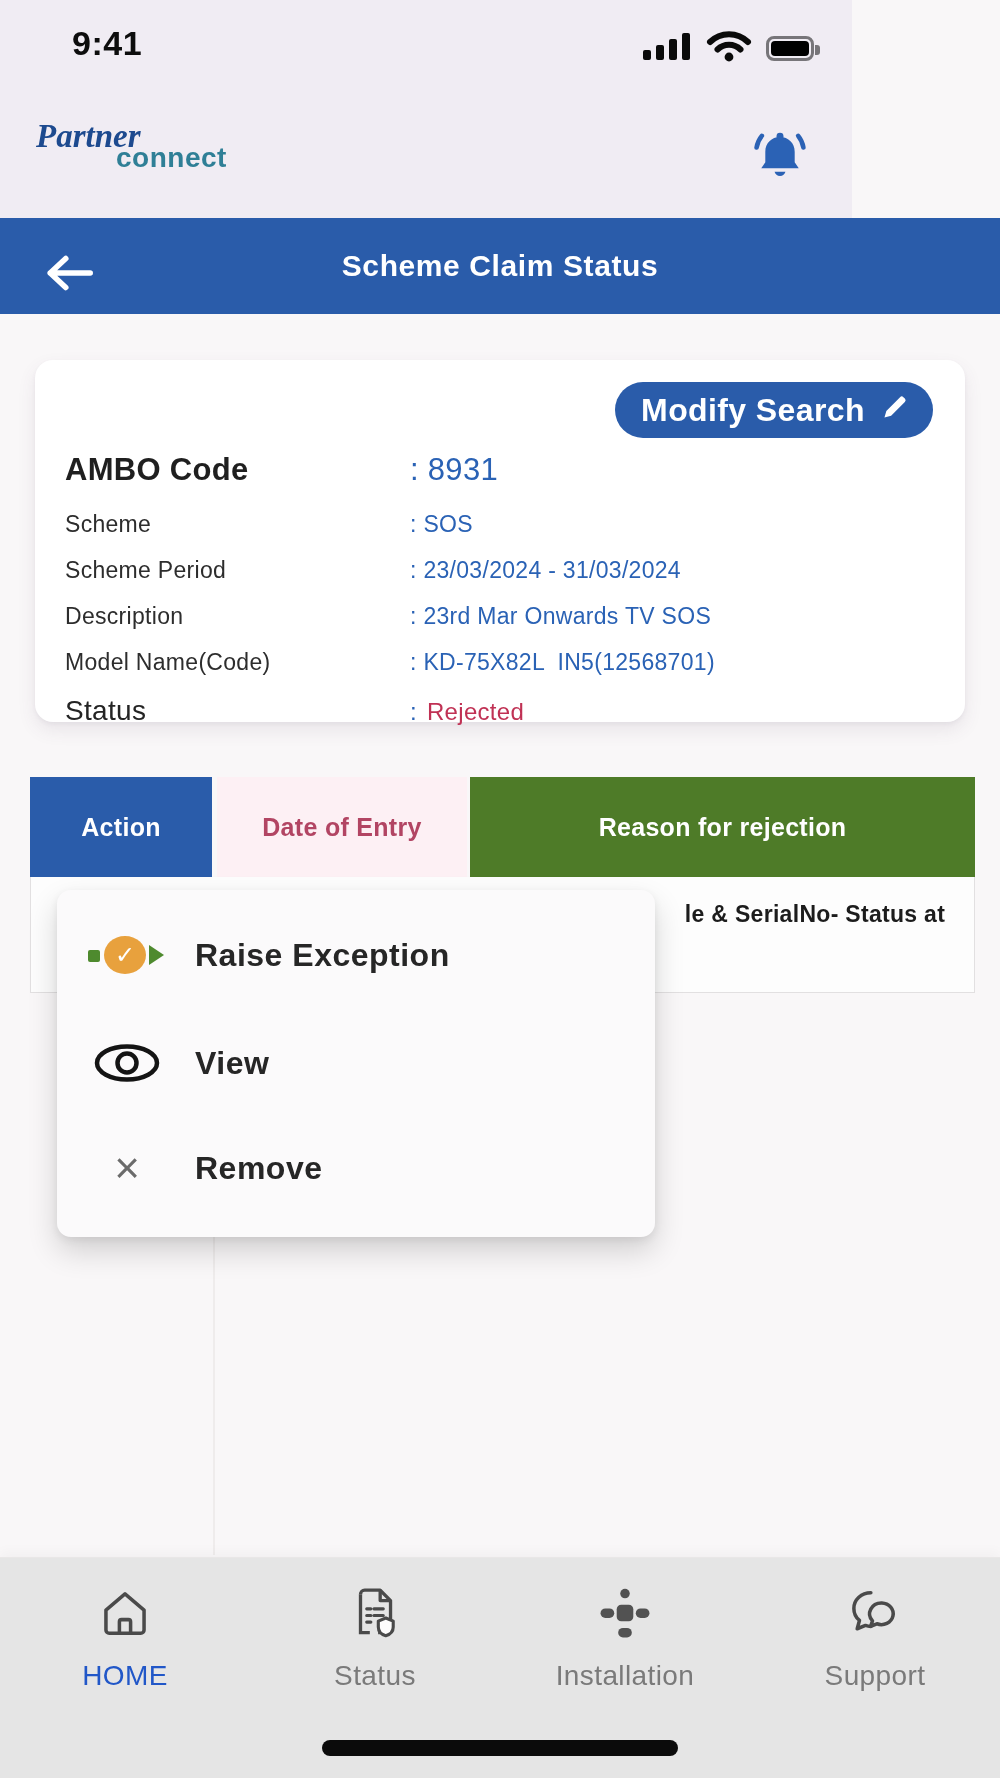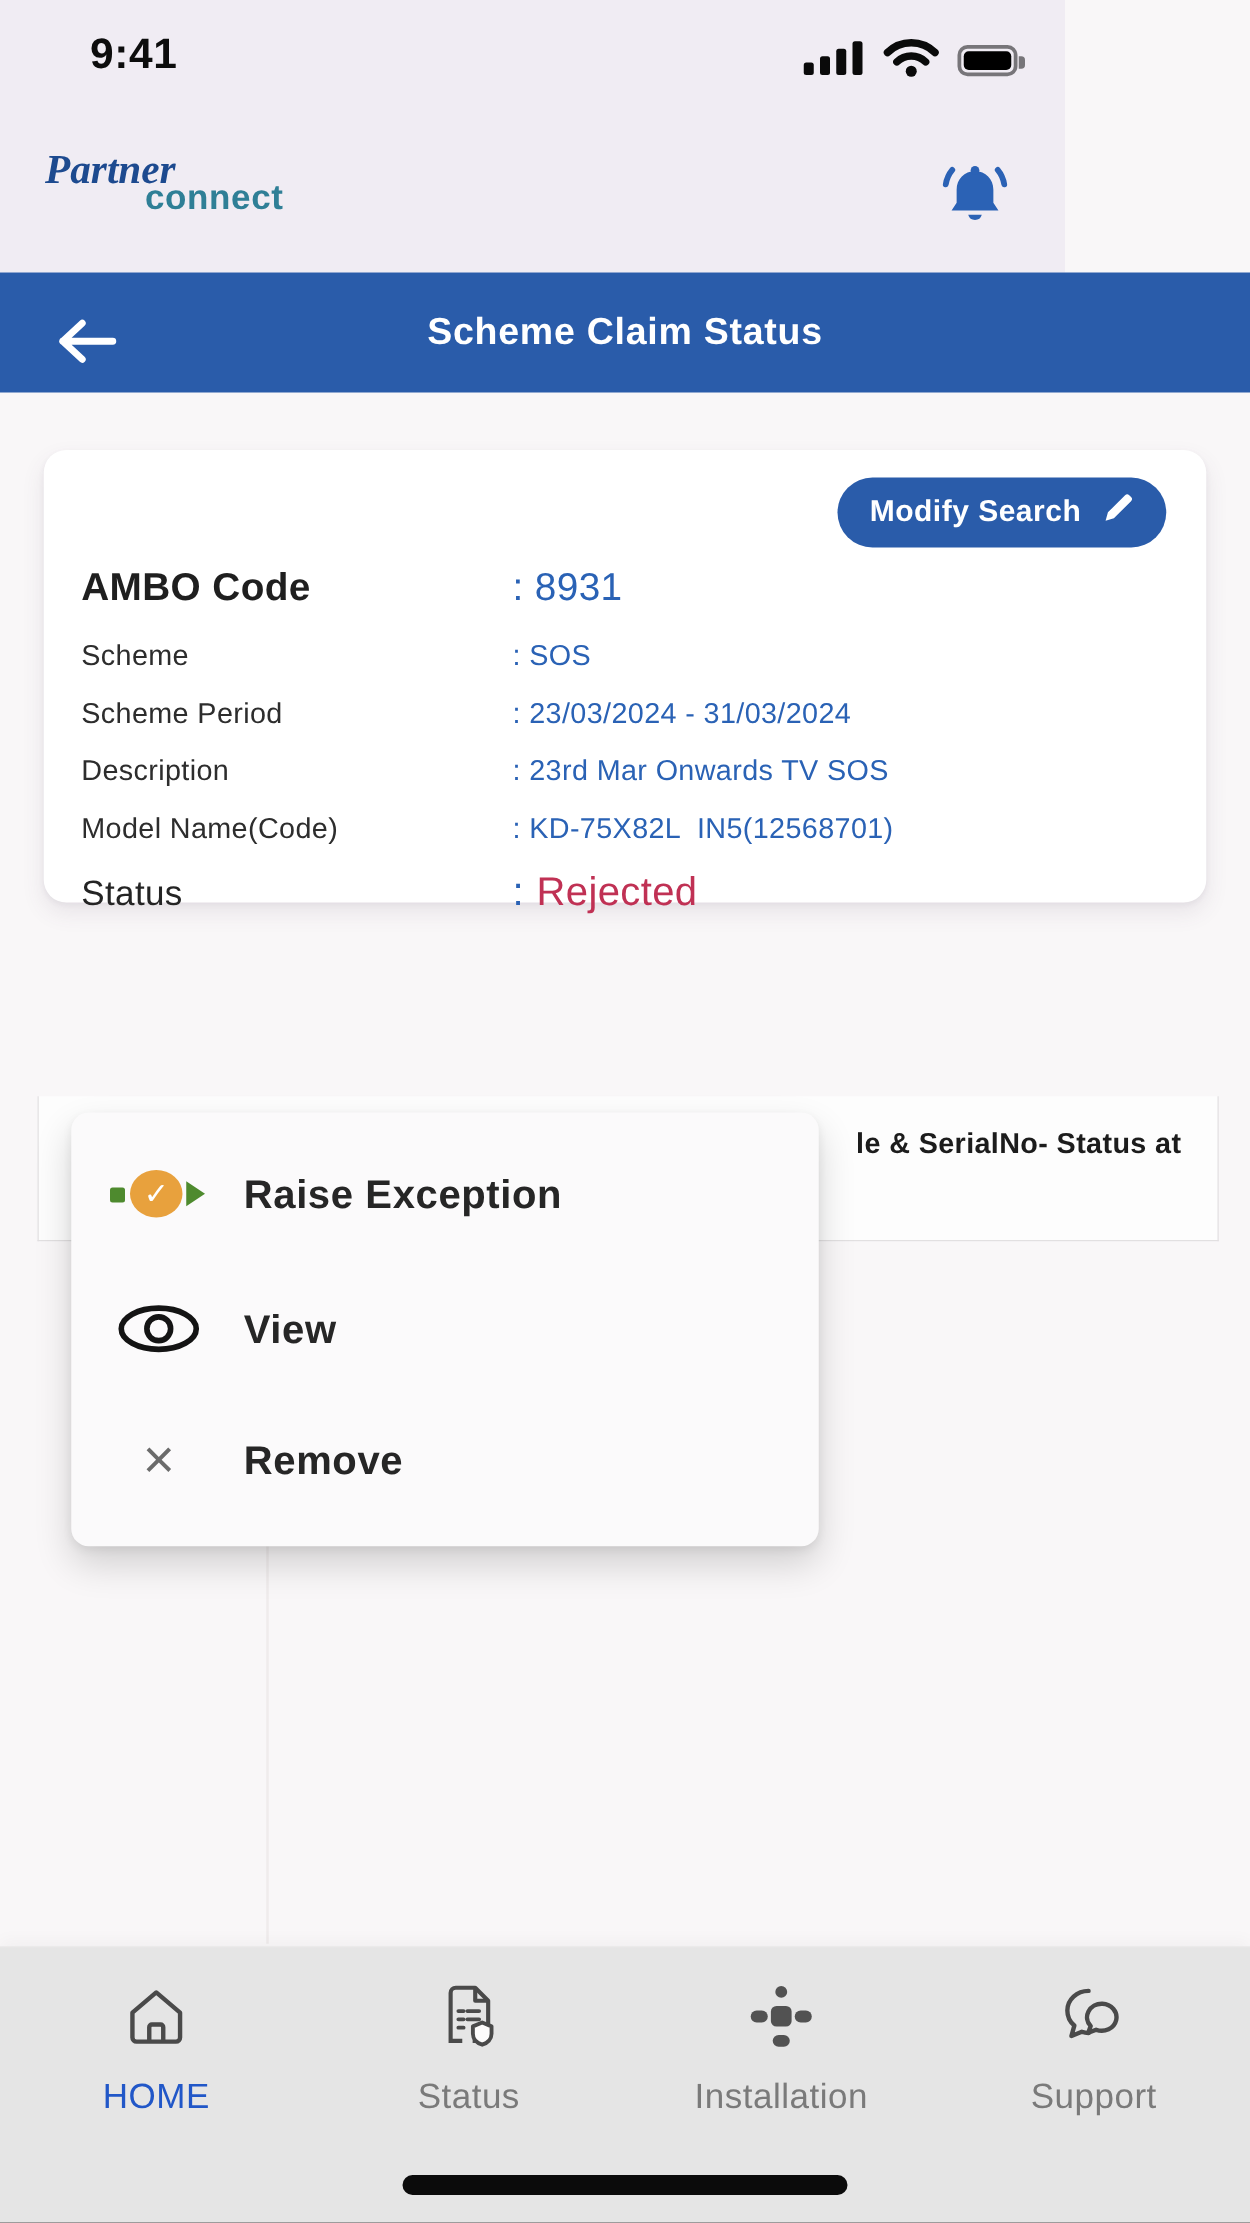--- a/index.html
+++ b/index.html
@@ -21,31 +21,31 @@
   .logo .l2{margin-top:-9px;margin-left:80px;font-size:28px;font-weight:700;color:#2f7f96;letter-spacing:.5px;}
   .bell-btn{position:absolute;right:40px;top:124px;width:64px;height:64px;display:flex;align-items:center;justify-content:center;}
   
   .title-bar{position:absolute;left:0;top:218px;width:1000px;height:96px;background:#2a5caa;display:flex;align-items:center;}
   .back-btn{position:absolute;left:38px;top:30px;width:60px;height:50px;display:flex;align-items:center;justify-content:center;}
   .page-title{width:100%;text-align:center;color:#fff;font-size:30px;font-weight:700;letter-spacing:.6px;}
   
   .card{position:absolute;left:35px;top:360px;width:930px;height:362px;background:#fff;border-radius:18px;
         box-shadow:0 8px 18px rgba(90,70,100,.10),0 2px 4px rgba(90,70,100,.06);}
   .modify-btn{position:absolute;right:32px;top:22px;height:56px;padding:0 26px;background:#2a5caa;color:#fff;
-        border-radius:28px;display:flex;align-items:center;gap:16px;font-size:24px;font-weight:700;letter-spacing:.4px;border:none;}
+        border-radius:28px;display:flex;align-items:center;gap:16px;font-size:32px;font-weight:700;letter-spacing:.4px;border:none;}
   .fields{position:absolute;left:30px;top:92px;right:20px;}
   .frow{display:flex;align-items:baseline;margin-bottom:19px;}
   .frow .flabel{width:345px;font-size:23px;color:#2d2d2d;letter-spacing:.3px;}
   .frow .fvalue{font-size:23px;color:#2a62b5;letter-spacing:.3px;white-space:pre;}
   .frow.big{margin-bottom:23px;}
   .frow.big .flabel{font-size:31px;font-weight:700;color:#1f1f1f;}
   .frow.big .fvalue{font-size:31px;}
   .frow.status-row{margin-top:6px;}
   .frow.status-row .flabel{font-size:28px;color:#242424;}
-  .frow.status-row .fvalue{font-size:32px;color:#c03154;text-align:right;}
+  .frow.status-row .fvalue{font-size:24px;color:#c03154;text-align:right;}
   .frow.status-row .colon{color:#2a62b5;margin-right:10px;}
   
   .thead{position:absolute;left:30px;top:777px;width:945px;height:100px;display:flex;}
   .thcell{display:flex;align-items:center;justify-content:center;font-size:25px;font-weight:700;letter-spacing:.3px;}
   .th-action{width:182px;background:#2a5caa;color:#fff;margin-right:5px;}
   .th-date{width:250px;background:#fdf0f4;color:#b24563;margin-right:3px;}
   .th-reason{flex:1;background:#4e7b28;color:#fff;}
   .trow{position:absolute;left:30px;top:877px;width:945px;height:116px;background:#fdfdfd;
         border:1px solid #e2e0e1;border-top:none;}
   .reason-text{position:absolute;left:618px;top:17px;width:332px;text-align:center;
@@ -156,20 +156,25 @@
         <span class="flabel">Model Name(Code)</span>
         <span class="fvalue">: KD-75X82L  IN5(12568701)</span>
       </div>
       <div class="frow status-row">
         <span class="flabel">Status</span>
         <span class="fvalue"><span class="colon">:</span><span>Rejected</span></span>
       </div>
     </div>
   </div>
 
+  <div class="thead">
+    <div class="thcell th-action">Action</div>
+    <div class="thcell th-date">Date of Entry</div>
+    <div class="thcell th-reason">Reason for rejection</div>
+  </div>
   <div class="trow">
     <div class="reason-text">
       <div>le &amp; SerialNo- Status at</div>
     </div>
   </div>
 
   <div class="col-divider-line"></div>
 
   <div class="popup">
     <div class="menu-item mi-0">

